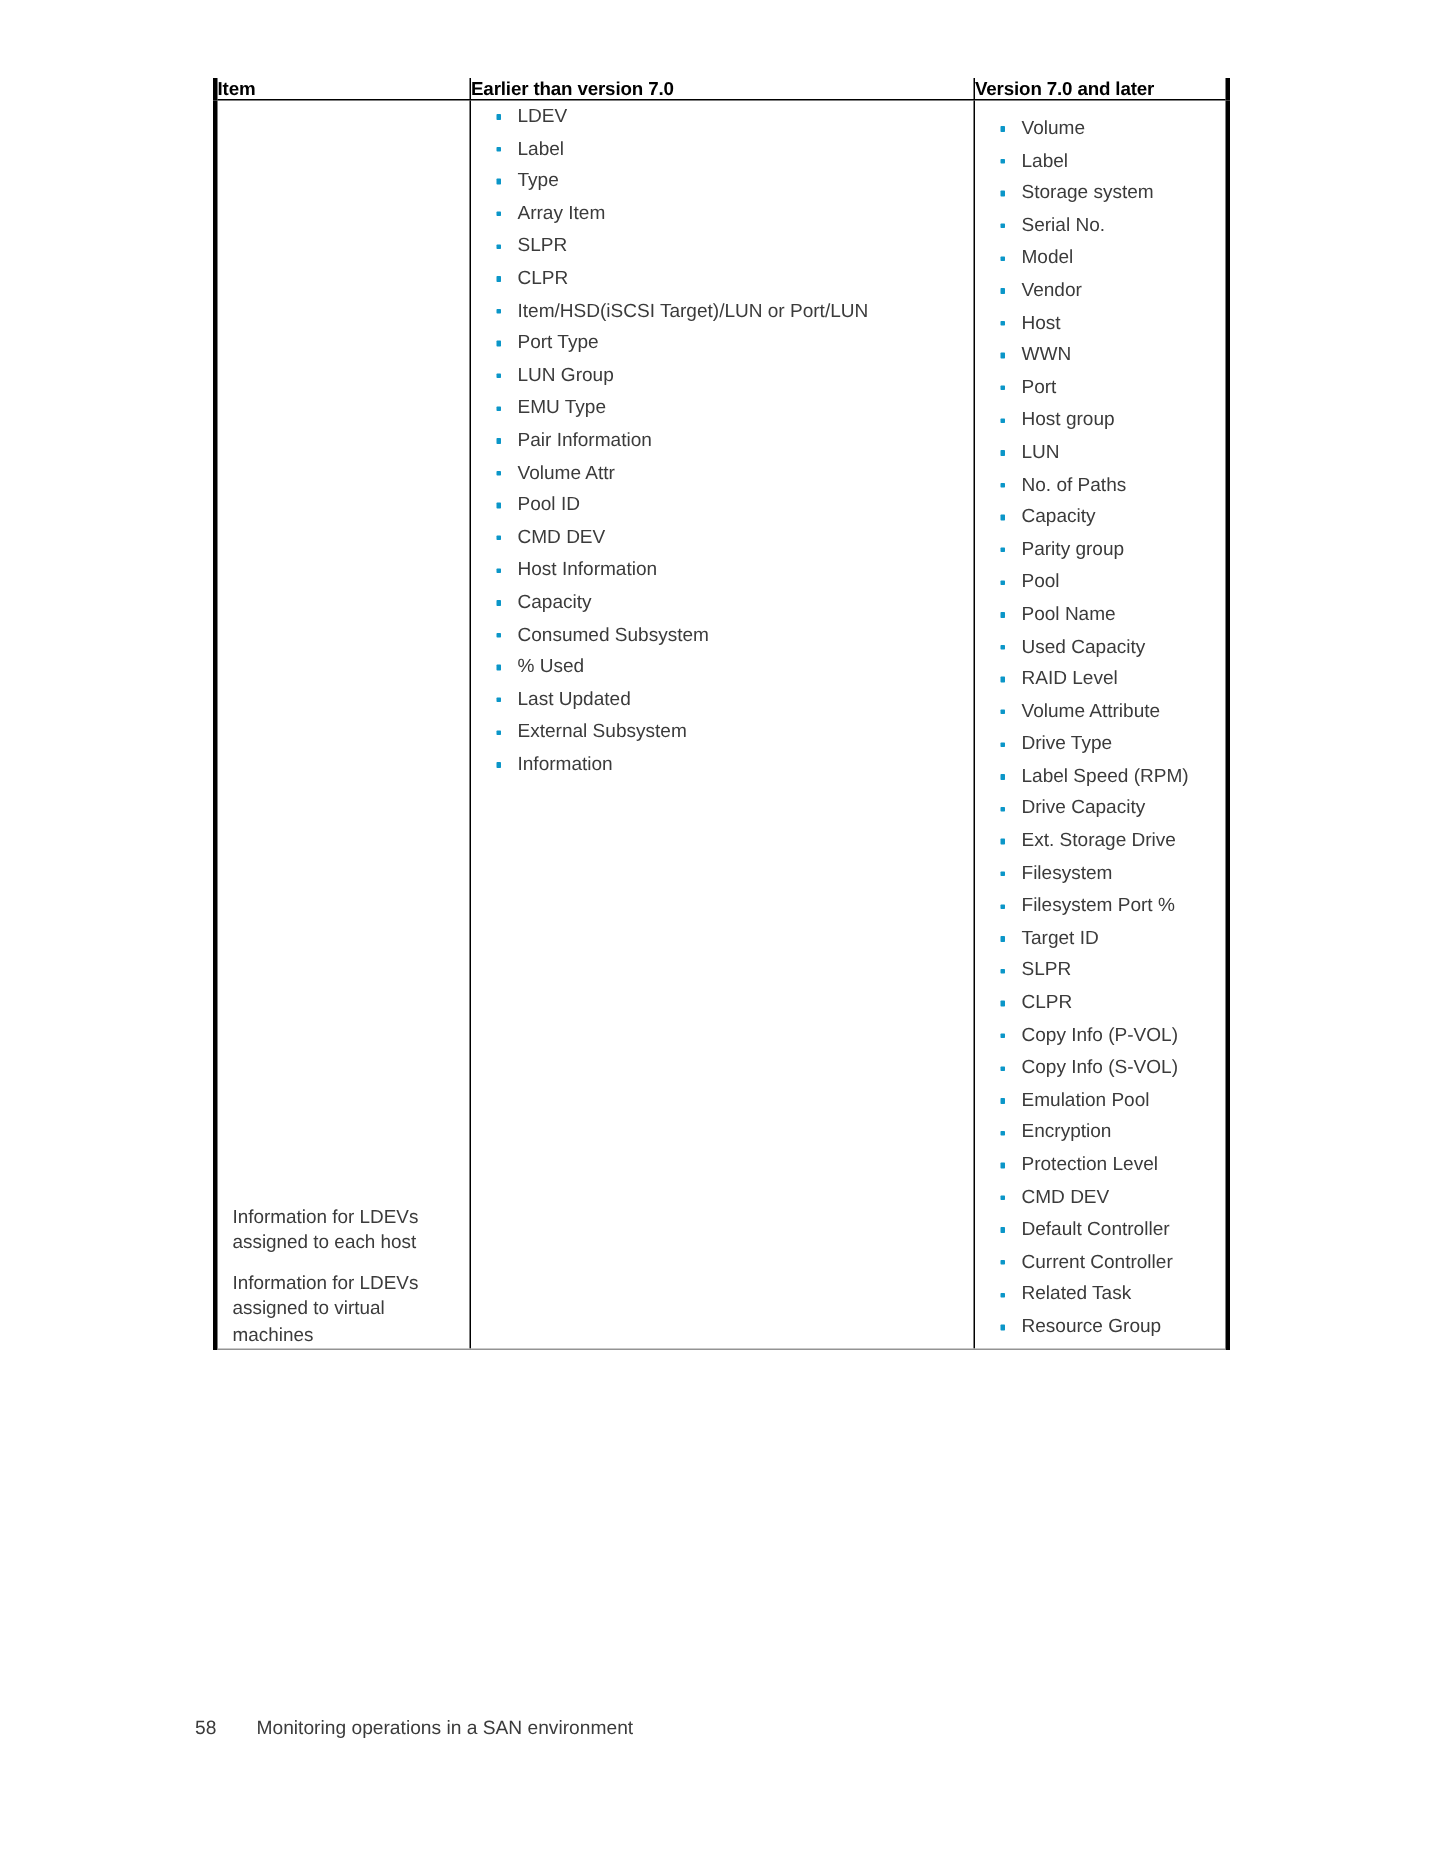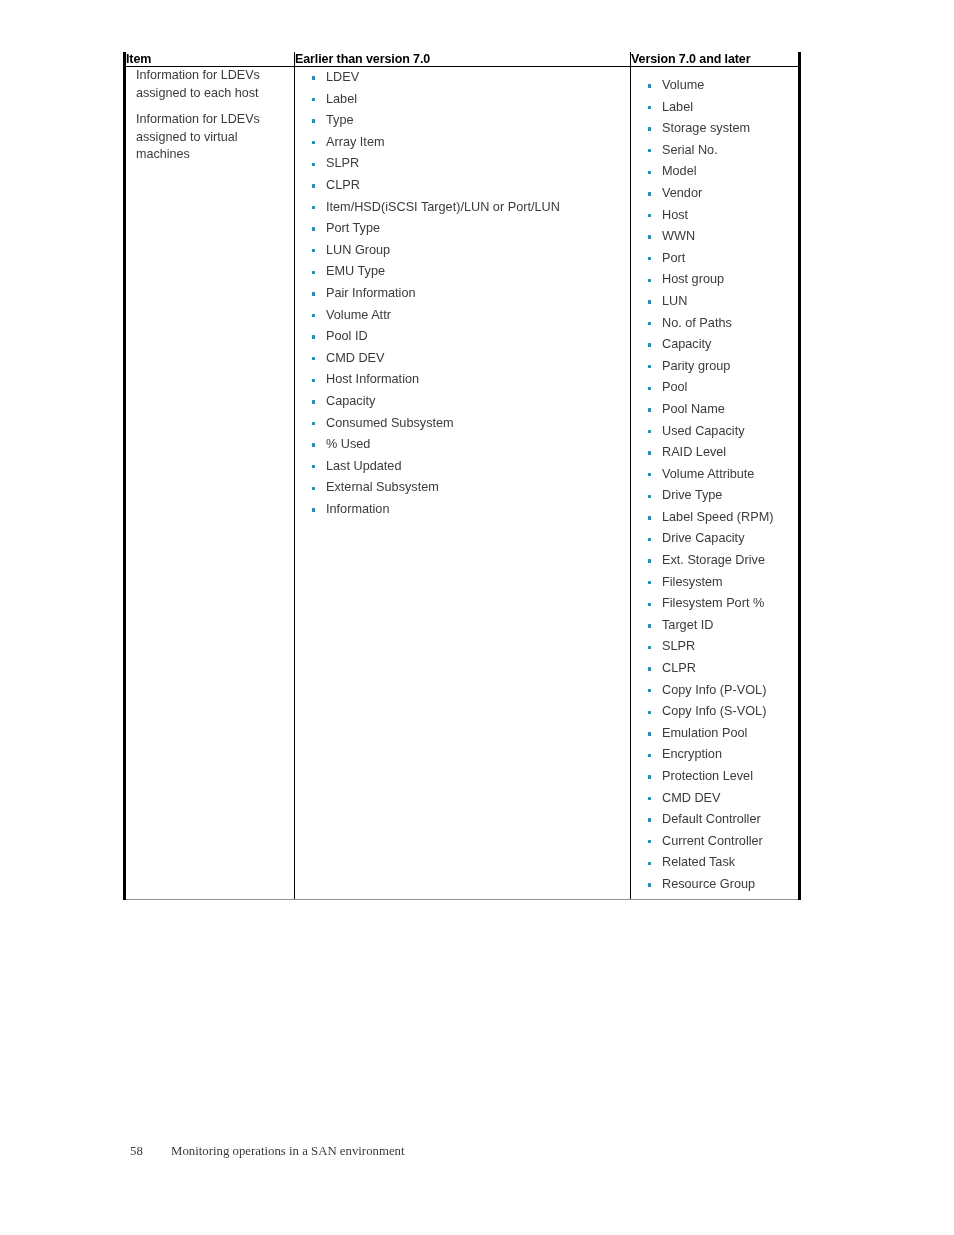--- a/index.html
+++ b/index.html
@@ -12,21 +12,21 @@
     background: #ffffff;
     font-family: "Liberation Sans", sans-serif;
     color: #231f20;
     position: relative;
     overflow: hidden;
   }
 
   
   .table-wrap {
     position: absolute;
-    left: 123px;
+    left: 142px;
     top: 52px;
     width: 762px;
   }
 
   table.spec {
     border-collapse: collapse;
     width: 675px;
     table-layout: fixed;
   }
 
@@ -74,21 +74,21 @@
     border-bottom: 1.6px solid #939393;
   }
 
   
   .item-cell-inner {
     padding-left: 10px;
     padding-right: 6px;
     height: 832px;
     display: flex;
     flex-direction: column;
-    justify-content: flex-start;
+    justify-content: flex-end;
   }
   .item-para {
     font-size: 12.6px;
     line-height: 17.5px;
     color: #3b3b3b;
     margin: 0 0 9px 0;
   }
   .item-para:last-child { margin-bottom: 0; }
 
   
@@ -129,21 +129,20 @@
   }
 
   
   .footer {
     position: absolute;
     left: 130px;
     top: 1144px;
     width: 700px;
     font-size: 12.8px;
     color: #3b3b3b;
-    font-family: Liberation Serif, serif;
   }
   .footer .page-no {
     display: inline-block;
     width: 41px;
   }
   .footer .footer-title {
     display: inline-block;
   }
 </style>
 </head>

